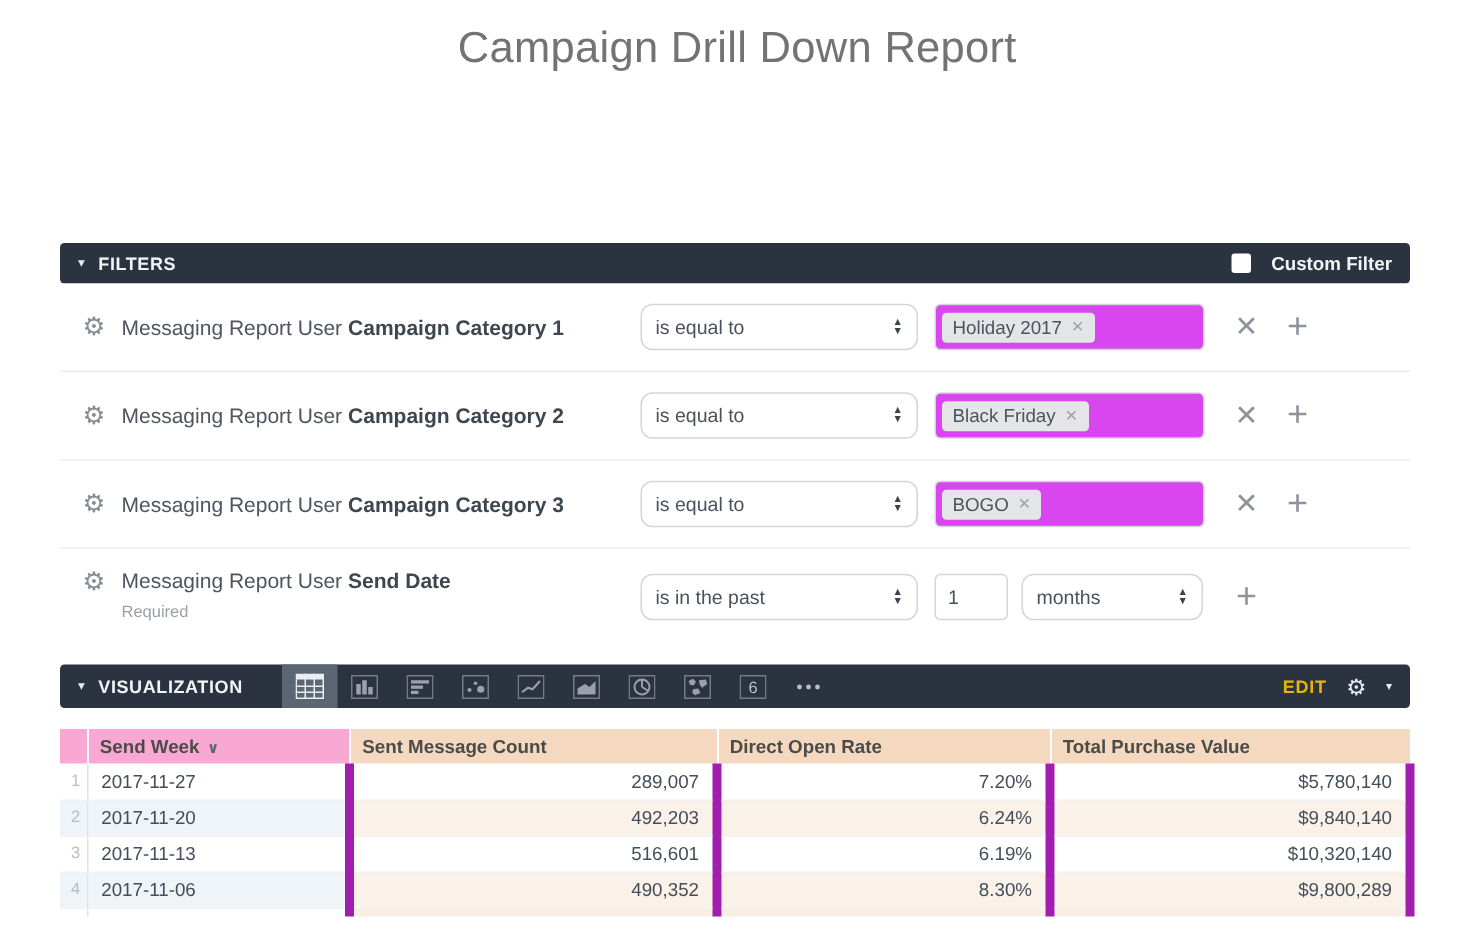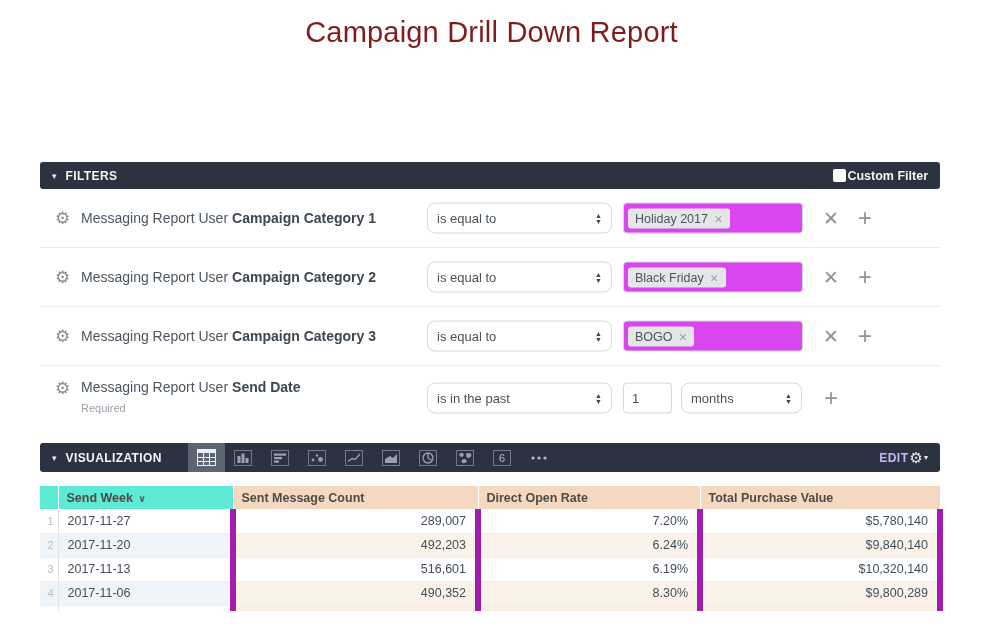--- a/index.html
+++ b/index.html
@@ -2,32 +2,32 @@
 <html><head>
 <meta charset="utf-8">
 <style>
   * { margin:0; padding:0; box-sizing:border-box; }
   html,body { background:#ffffff; }
   body { font-family:"Liberation Sans","DejaVu Sans",sans-serif; width:983px; height:633px; position:relative; overflow:hidden; }
   .canvas { position:absolute; inset:0; }
 
   
   .page-title { position:absolute; top:16px; left:0; width:100%; text-align:center;
-    font-size:29px; font-weight:400; color:#7f1d1d; letter-spacing:.2px; }
+    font-size:29px; font-weight:400; color:#737373; letter-spacing:.2px; }
 
   
   .panel { position:absolute; left:40px; width:900px; }
   .filters-panel { top:162px; }
   .viz-panel { top:443px; }
 
   .dark-bar { height:27px; background:#2c3340; border-radius:3px; display:flex; align-items:center;
     padding:0 12px; color:#fff; }
   .bar-caret { font-size:9px; color:#e8eaee; cursor:pointer; }
   .bar-title { font-size:12px; font-weight:700; letter-spacing:.4px; margin-left:9px; color:#f2f4f7; }
-  .bar-right { margin-left:auto; display:flex; align-items:center; gap:1px; }
+  .bar-right { margin-left:auto; display:flex; align-items:center; gap:13px; }
 
   .checkbox { width:13px; height:13px; background:#ffffff; border-radius:2px; display:inline-block; cursor:pointer; }
   .custom-filter-label { font-size:12.5px; font-weight:600; color:#f2f4f7; }
 
   
   .filter-rows { background:#fff; }
   .filter-row { position:relative; height:59px; border-bottom:1px solid #ececec; }
   .filter-row.last { height:64px; border-bottom:none; }
   .gear { position:absolute; left:15px; top:50%; transform:translateY(-50%); font-size:17px; color:#848c95; line-height:1; cursor:pointer; }
   .filter-row.last .gear { top:22px; }
@@ -59,35 +59,35 @@
   .icon-plus { position:absolute; left:812px; top:50%; transform:translateY(-50%); width:26px; text-align:center;
     font-size:24px; color:#8d939b; cursor:pointer; font-weight:300; }
   .filter-row.last .icon-plus { left:778px; }
 
   
   .viz-bar { height:29px; }
   .viz-icons { display:flex; align-items:center; height:100%; margin-left:26px; }
   .viz-icon-btn { width:37px; height:29px; display:flex; align-items:center; justify-content:center; cursor:pointer; }
   .viz-icon-btn.selected { background:#5c6572; }
   .viz-icon-btn svg { display:block; }
-  .edit-label { font-size:12px; font-weight:600; letter-spacing:.5px; color:#c4b5fd; cursor:pointer; }
+  .edit-label { font-size:12px; font-weight:600; letter-spacing:.5px; color:#eab308; cursor:pointer; }
   .edit-gear { font-size:15px; color:#e8eaee; cursor:pointer; }
   .edit-caret { font-size:8px; color:#e8eaee; }
 
   
   .report-table { position:absolute; left:40px; top:486px; width:900px; border-collapse:collapse; table-layout:fixed;
     font-size:12.5px; }
   .report-table col.c-gutter { width:18px; }
   .report-table col.c-sw { width:175px; }
   .report-table col.c-smc { width:245px; }
   .report-table col.c-dor { width:222px; }
   .report-table col.c-tpv { width:240px; }
   .report-table th { height:23px; font-weight:700; color:#4b4b48; text-align:left; padding:0 8px;
     border-right:1px solid #ffffff; cursor:pointer; white-space:nowrap; overflow:hidden; }
-  th.h-dim, th.h-gutter { background:#5eead4; }
+  th.h-dim, th.h-gutter { background:#f9a8d4; }
   th.h-meas { background:#f4d9c0; }
   .sort-chevron { font-size:10px; margin-left:5px; color:#5a6470; }
   .report-table td { height:24px; padding:0 9px; color:#454f59; border-right:6px solid #a21caf;
     border-bottom:1px solid #f0f1f2; white-space:nowrap; overflow:hidden; }
   td.num { text-align:right; }
   td.gutter { color:#b7bdc5; font-size:11px; text-align:right; padding:0 4px; border-right:1px solid #dfe3e7; }
   tr.alt td.d-dim, tr.alt td.gutter { background:#eff4f9; }
   tr.alt td.d-meas { background:#faf1e8; }
   tr.partial td { height:6px; border-bottom:none; }
   tr.partial td.d-meas { background:#f8eee4; }

